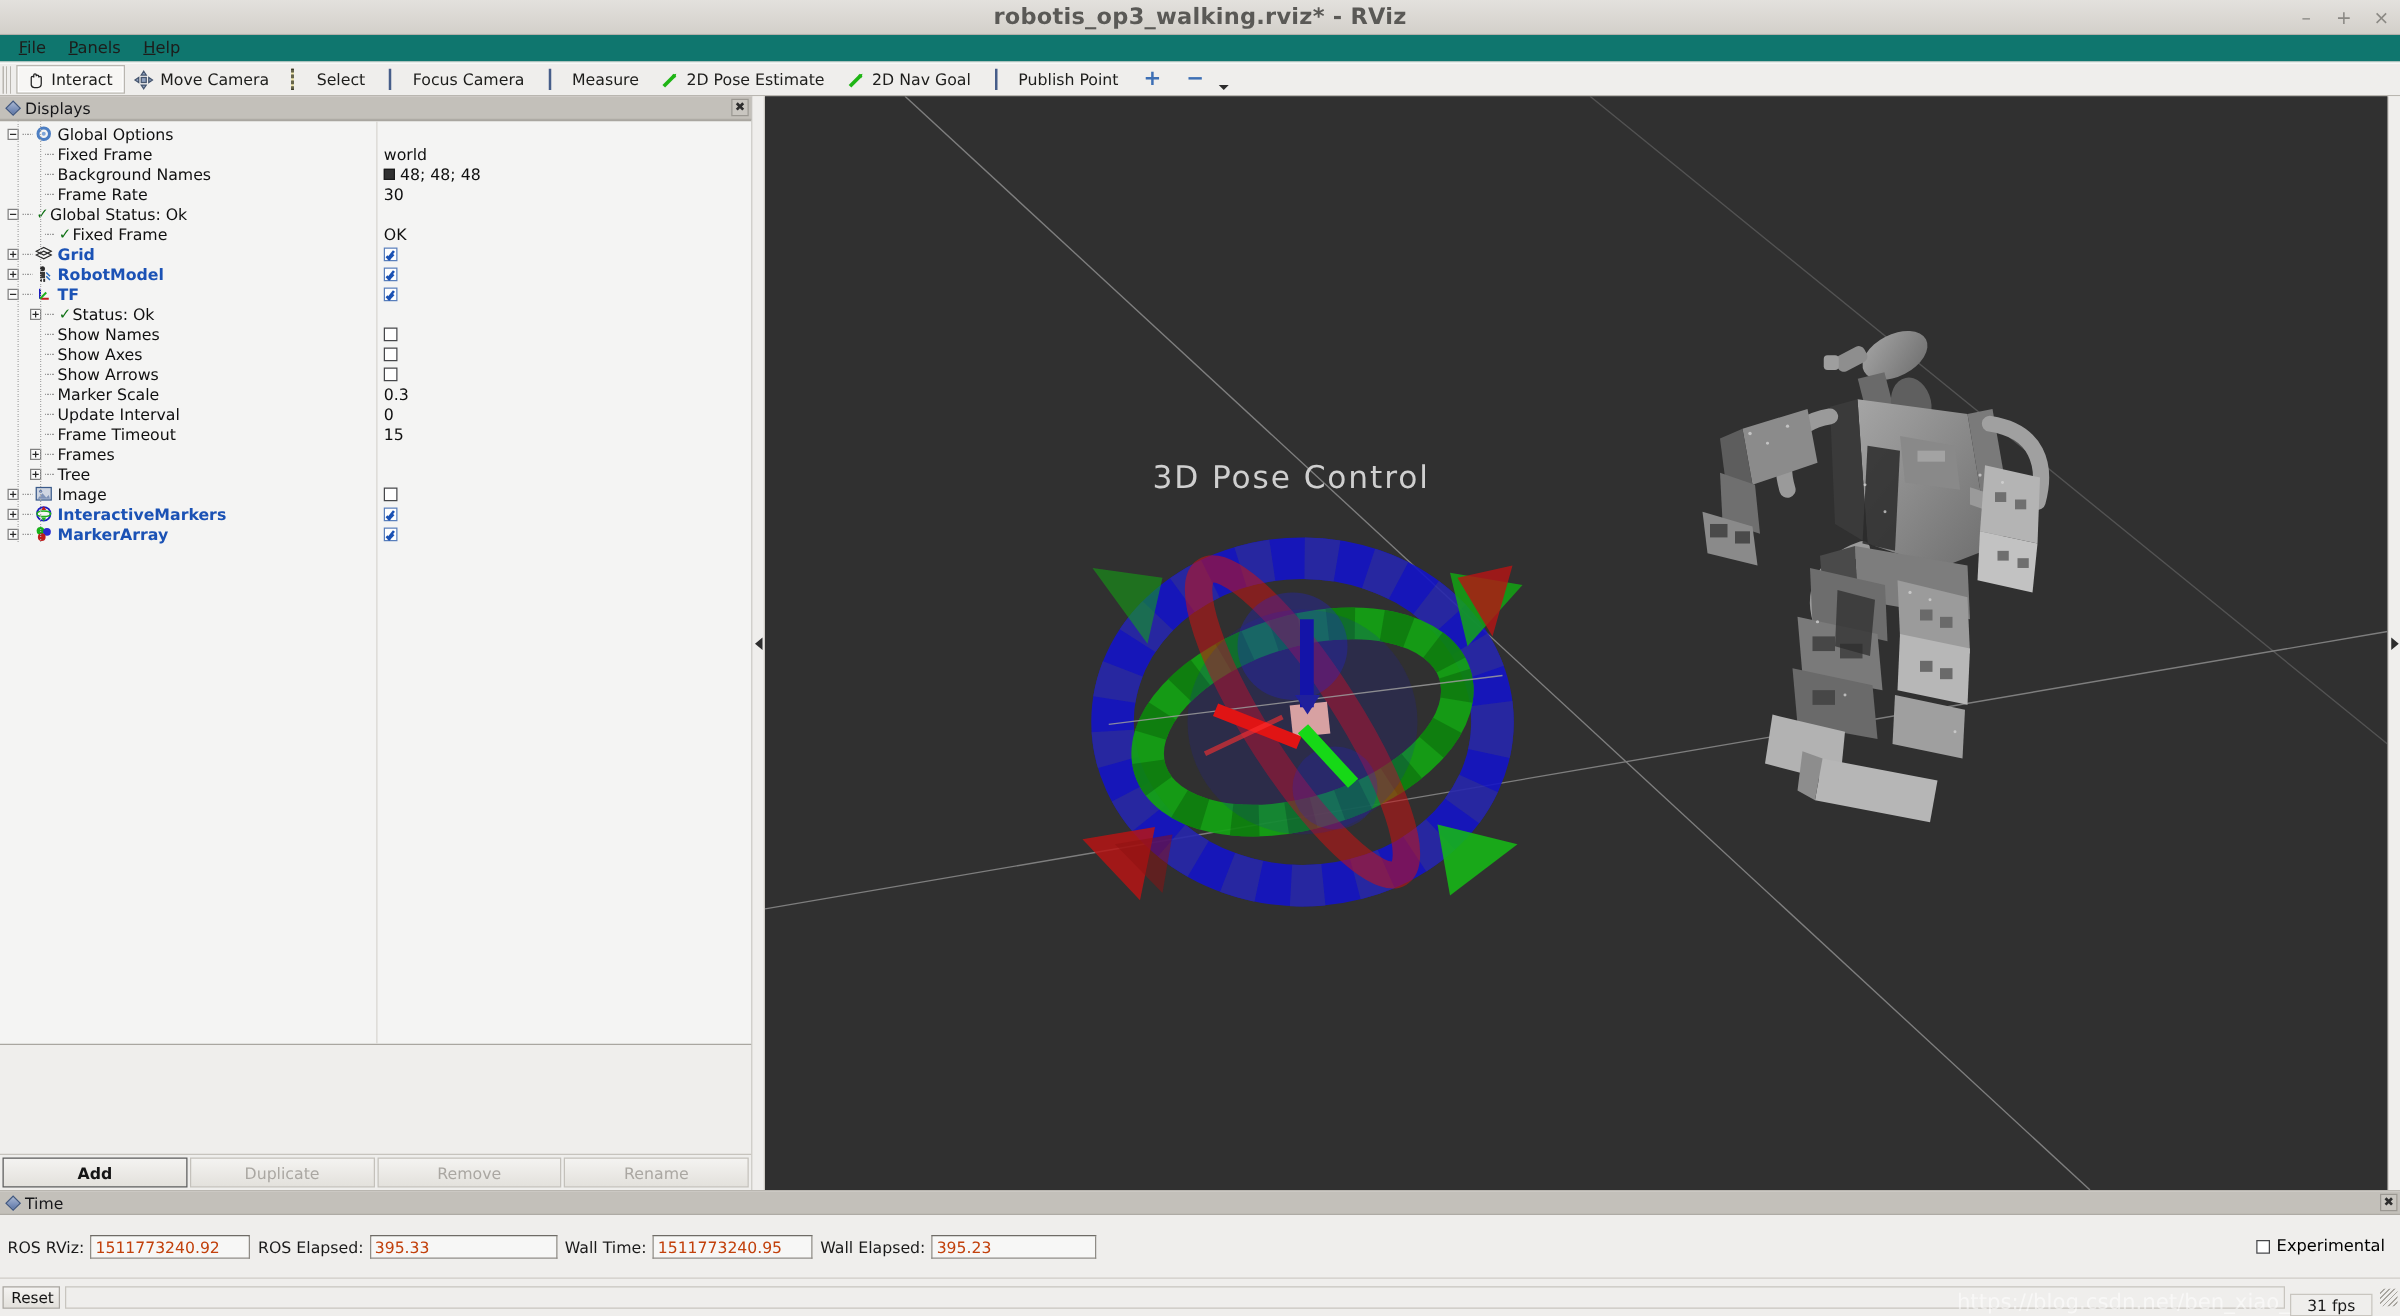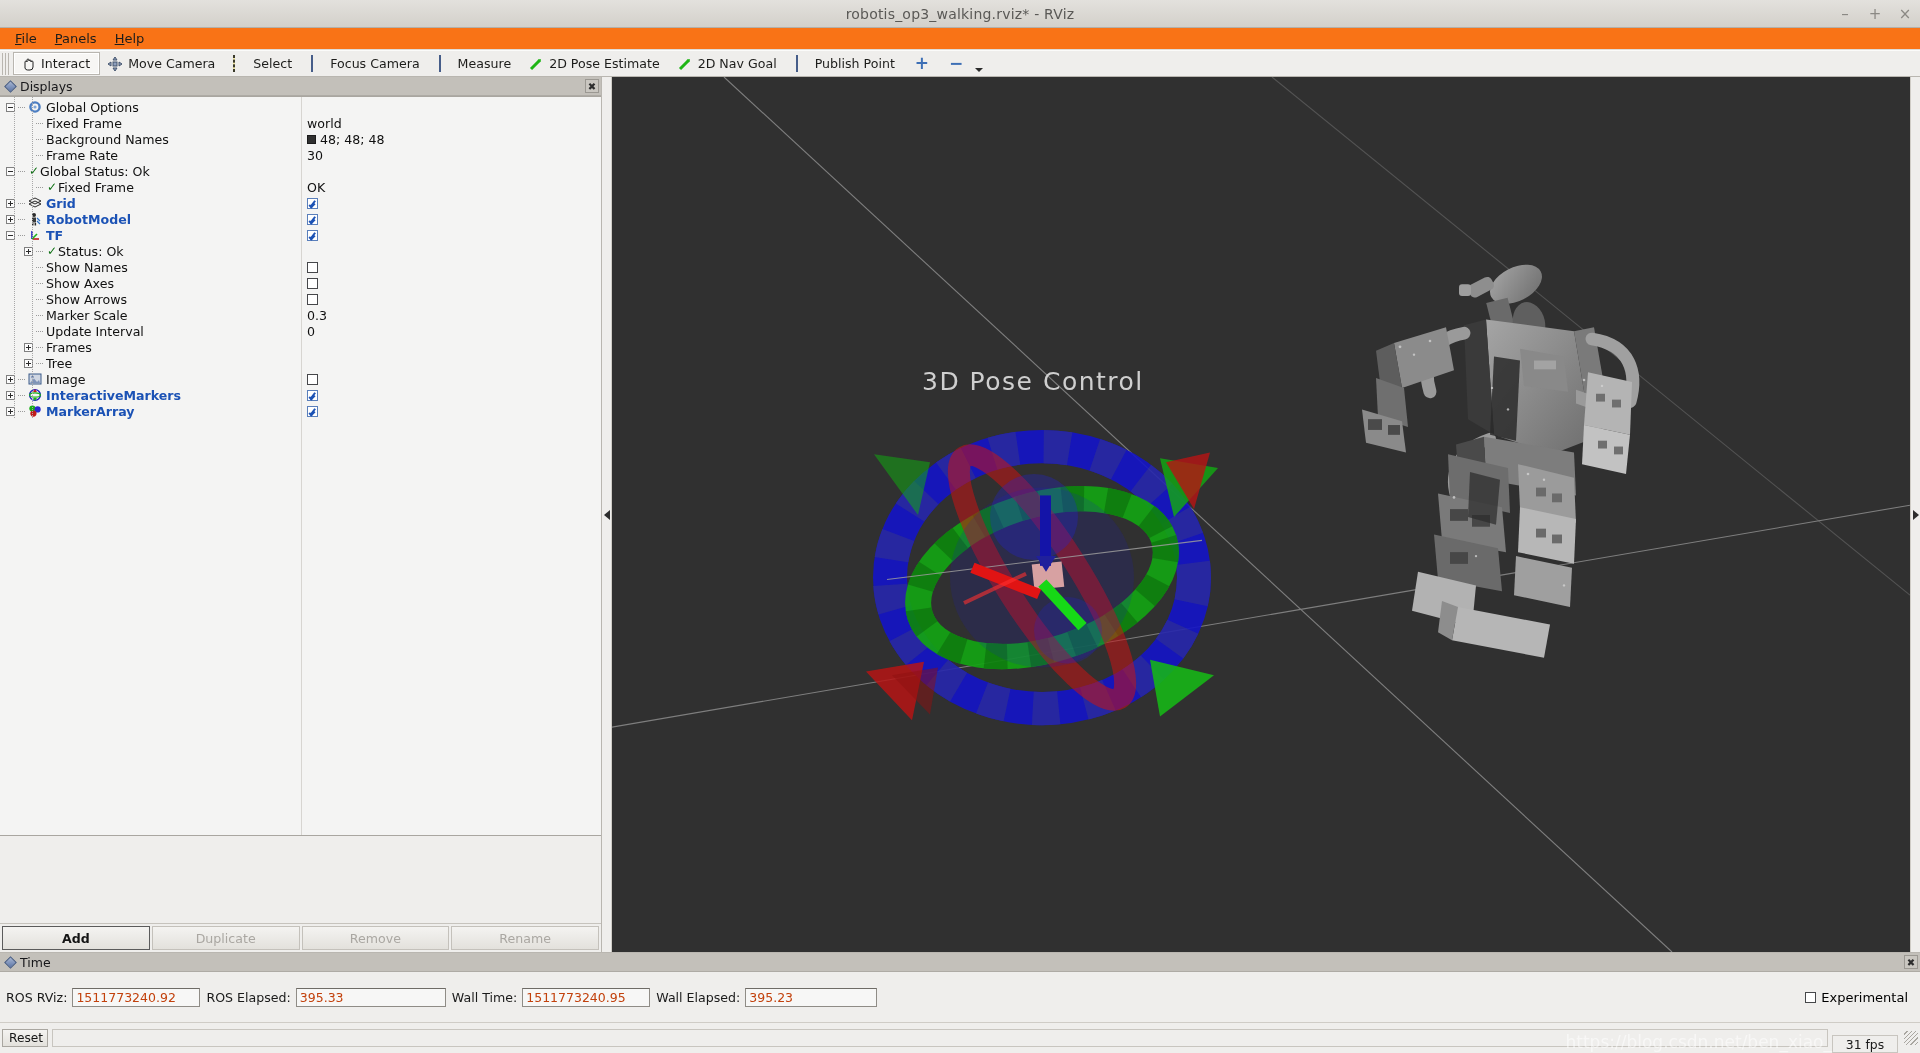--- a/index.html
+++ b/index.html
@@ -20,36 +20,36 @@
 
   
   .titlebar {
     height: 28px; flex: 0 0 28px;
     background: linear-gradient(#e3e1dd, #d3d0ca);
     border-bottom: 1px solid #b3b0aa;
     display: flex; align-items: center; position: relative;
   }
   .titlebar .title {
     position: absolute; left: 0; right: 0; text-align: center;
-    font-size: 14px; font-weight: normal; color: #5a5956;
+    font-size: 18px; font-weight: bold; color: #5a5956;
     letter-spacing: 0.2px;
   }
   .wctrls {
     position: absolute; right: 8px; top: 0; height: 28px;
     display: flex; align-items: center; gap: 16px;
   }
   .wctrls span {
     color: #8b8984; font-size: 15px; line-height: 1;
     width: 14px; text-align: center; cursor: pointer;
   }
 
   
   .menubar {
     height: 22px; flex: 0 0 22px;
-    background: #f97316;
+    background: #0f766e;
     display: flex; align-items: center;
     padding-left: 6px;
     border-bottom: 1px solid #dedcd7;
   }
   .menubar .mi {
     padding: 2px 9px; font-size: 13px; color: #1d1d1b; cursor: pointer;
   }
   .menubar .mi u { text-decoration: underline; }
 
   
@@ -575,20 +575,30 @@
               </div>
             </div>
             <div class="trow">
               <div class="tlabelzone">
                 <span style="display: inline-block; flex: 0 0 auto; width: 24px;"></span>
                 <span class="dotted-h" style="margin-left: 12px;"></span>
                 <span class="tree-item-name">Update Interval</span>
               </div>
               <div class="tvaluezone">
                 <span>0</span>
+              </div>
+            </div>
+            <div class="trow">
+              <div class="tlabelzone">
+                <span style="display: inline-block; flex: 0 0 auto; width: 24px;"></span>
+                <span class="dotted-h" style="margin-left: 12px;"></span>
+                <span class="tree-item-name">Frame Timeout</span>
+              </div>
+              <div class="tvaluezone">
+                <span>15</span>
               </div>
             </div>
             <div class="trow">
               <div class="tlabelzone">
                 <span style="display: inline-block; flex: 0 0 auto; width: 24px;"></span>
                 <span class="expander plus"></span>
                 <span class="dotted-h"></span>
                 <span class="tree-item-name">Frames</span>
               </div>
               <div class="tvaluezone"></div>

